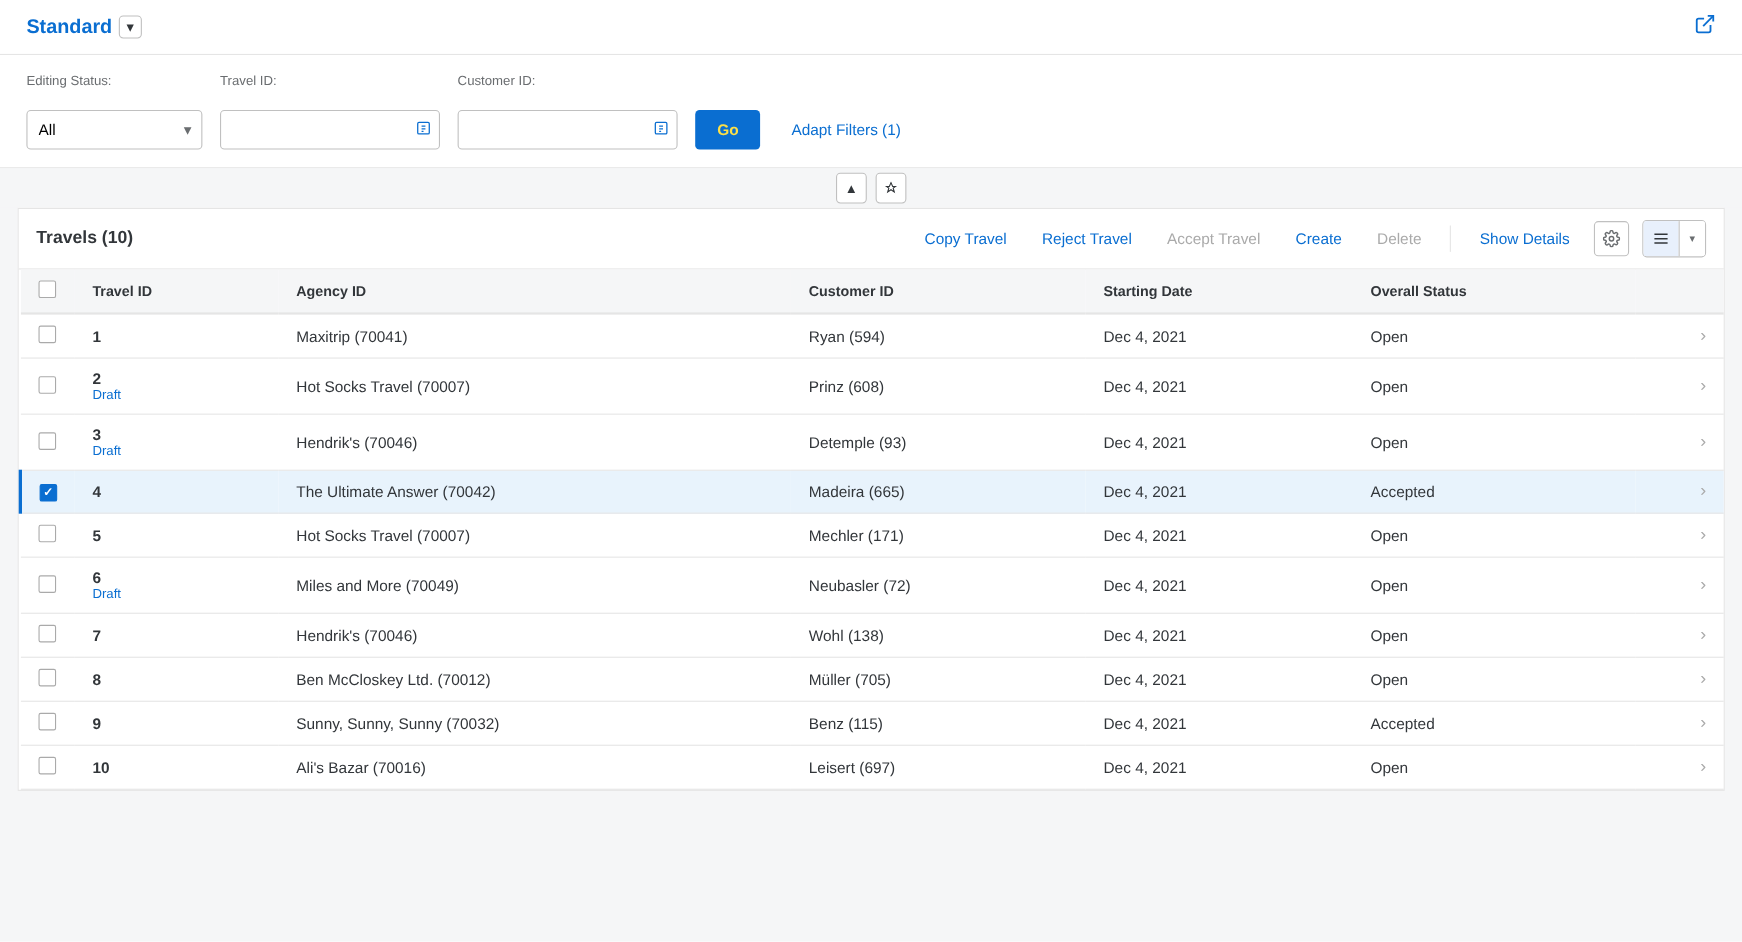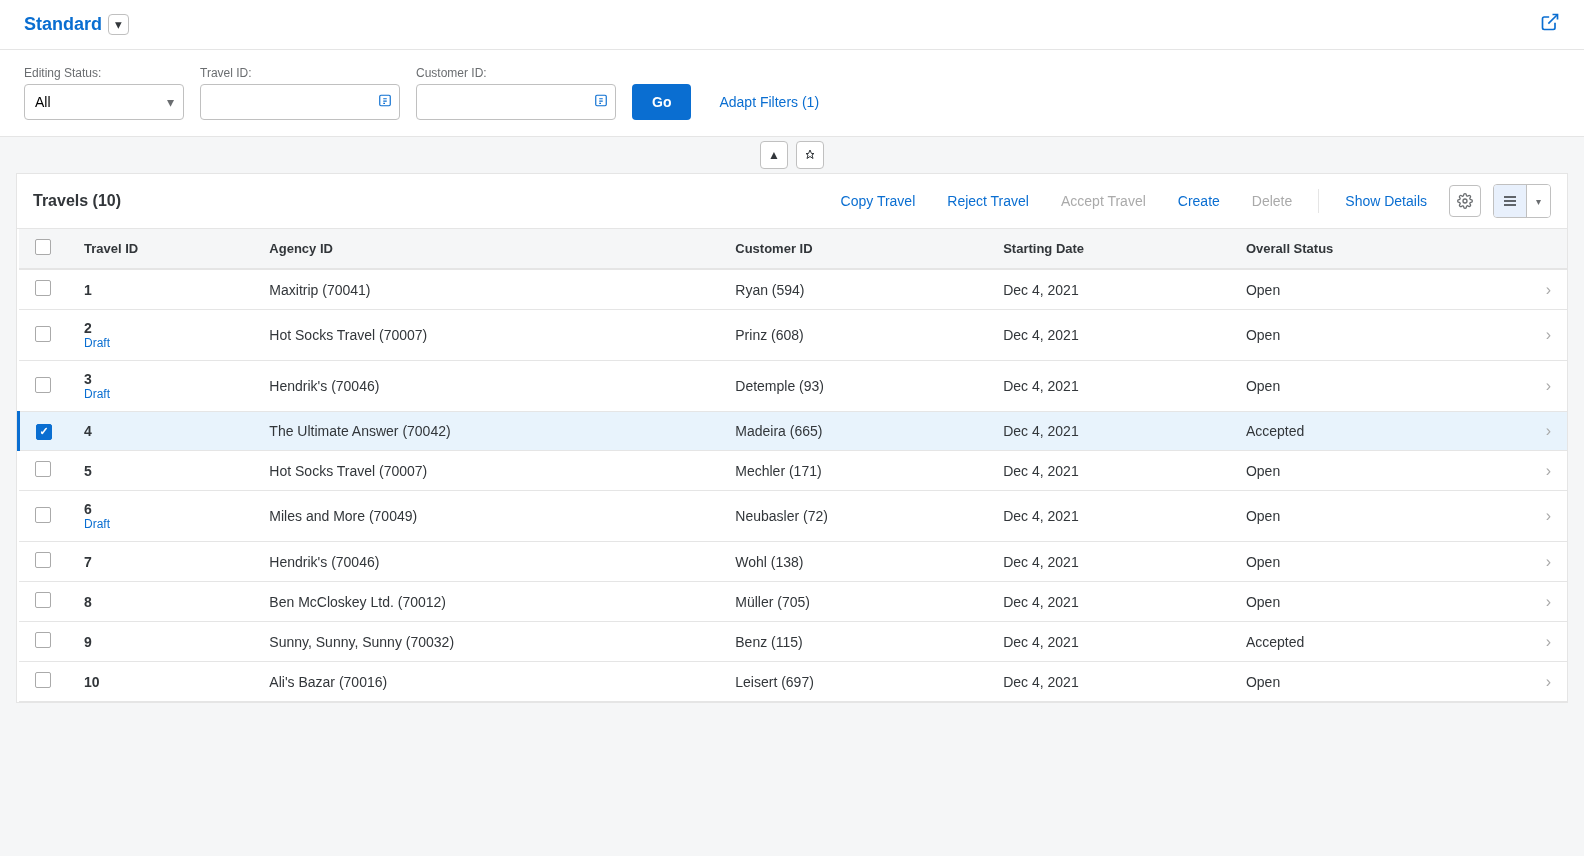--- a/index.html
+++ b/index.html
@@ -17,21 +17,21 @@
       border: 1px solid #c0c0c0; background: #fff; border-radius: 4px;
       padding: 2px 6px; cursor: pointer; color: #32363a;
       display: flex; align-items: center;
     }
     .external-link-icon { color: #0a6ed1; cursor: pointer; font-size: 18px; }
 
     .filter-bar {
       background: #fff; padding: 16px 24px; border-bottom: 1px solid #e5e5e5;
       display: flex; align-items: flex-end; gap: 16px; flex-wrap: wrap;
     }
-    .filter-field { display: flex; flex-direction: column; gap: 4px; }
+    .filter-field { display: flex; flex-direction: column; gap: 20px; }
     .filter-label { font-size: 12px; color: #6a6d70; }
     .search-wrap { position: relative; }
     .search-wrap input {
       width: 240px; height: 36px; padding: 0 36px 0 10px;
       border: 1px solid #c0c0c0; border-radius: 4px; font-size: 14px; outline: none;
     }
     .search-icon-btn {
       position: absolute; right: 8px; top: 50%; transform: translateY(-50%);
       background: none; border: none; cursor: pointer; color: #0a6ed1; font-size: 16px;
     }
@@ -48,21 +48,21 @@
     .id-input-wrap { position: relative; }
     .id-input-wrap input {
       width: 200px; height: 36px; padding: 0 36px 0 10px;
       border: 1px solid #c0c0c0; border-radius: 4px; font-size: 14px; outline: none;
     }
     .id-input-icon {
       position: absolute; right: 8px; top: 50%; transform: translateY(-50%);
       color: #0a6ed1; cursor: pointer; font-size: 14px;
     }
     .go-btn {
-      height: 36px; padding: 0 20px; background: #0a6ed1; color: #ffffff;
+      height: 36px; padding: 0 20px; background: #0a6ed1; color: #fde047;
       border: none; border-radius: 4px; font-size: 14px; font-weight: bold;
       cursor: pointer; align-self: flex-end;
     }
     .adapt-filters-btn {
       height: 36px; padding: 0 12px; background: none; color: #0a6ed1;
       border: none; font-size: 14px; cursor: pointer; align-self: flex-end;
     }
 
     .collapse-bar {
       display: flex; justify-content: center; gap: 8px; padding: 4px 0;

